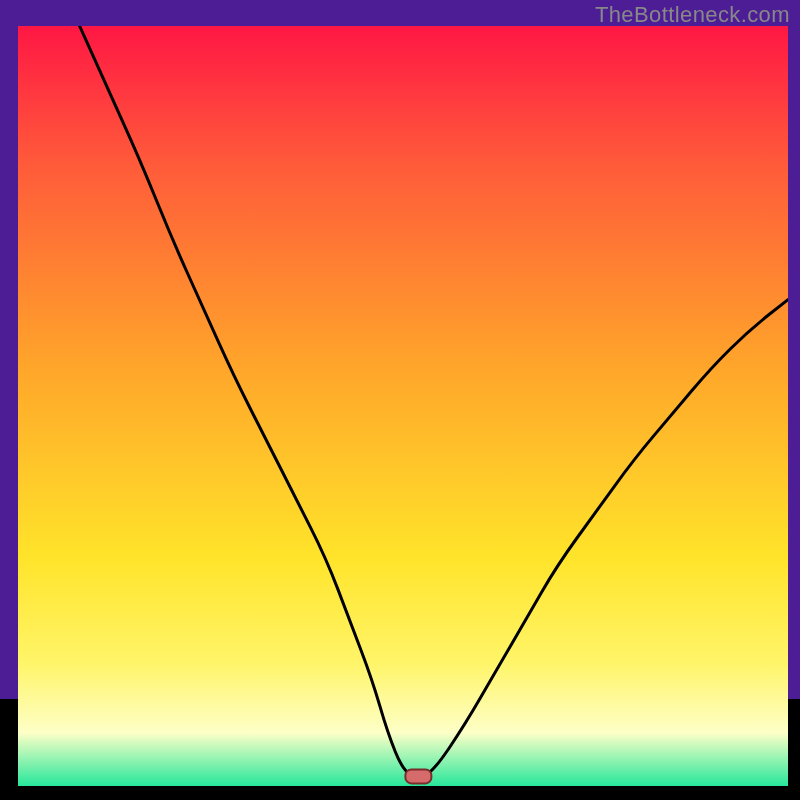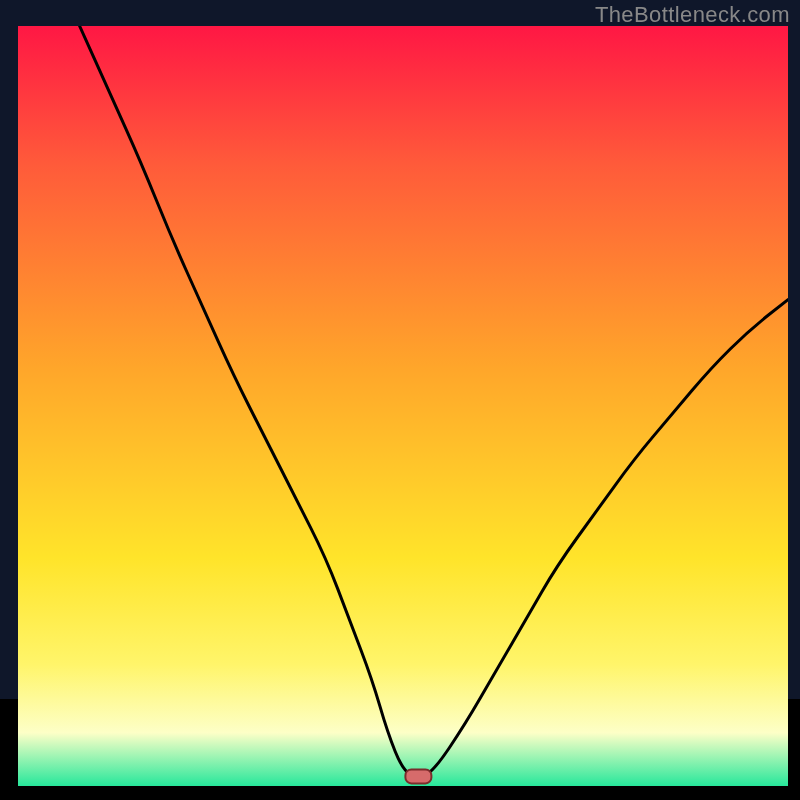--- a/index.html
+++ b/index.html
@@ -8,21 +8,21 @@
     width: 800px;
     height: 800px;
     background: #000;
     font-family: Arial, Helvetica, sans-serif;
     overflow: hidden;
   }
   .wrap {
     position: relative;
     width: 800px;
     height: 699px;
-    background: #0f172a;
+    background: #4c1d95;
   }
   .watermark {
     position: absolute;
     top: 2px;
     right: 10px;
     color: #888;
     font-size: 22px;
     font-weight: 500;
     letter-spacing: 0.4px;
     z-index: 3;

